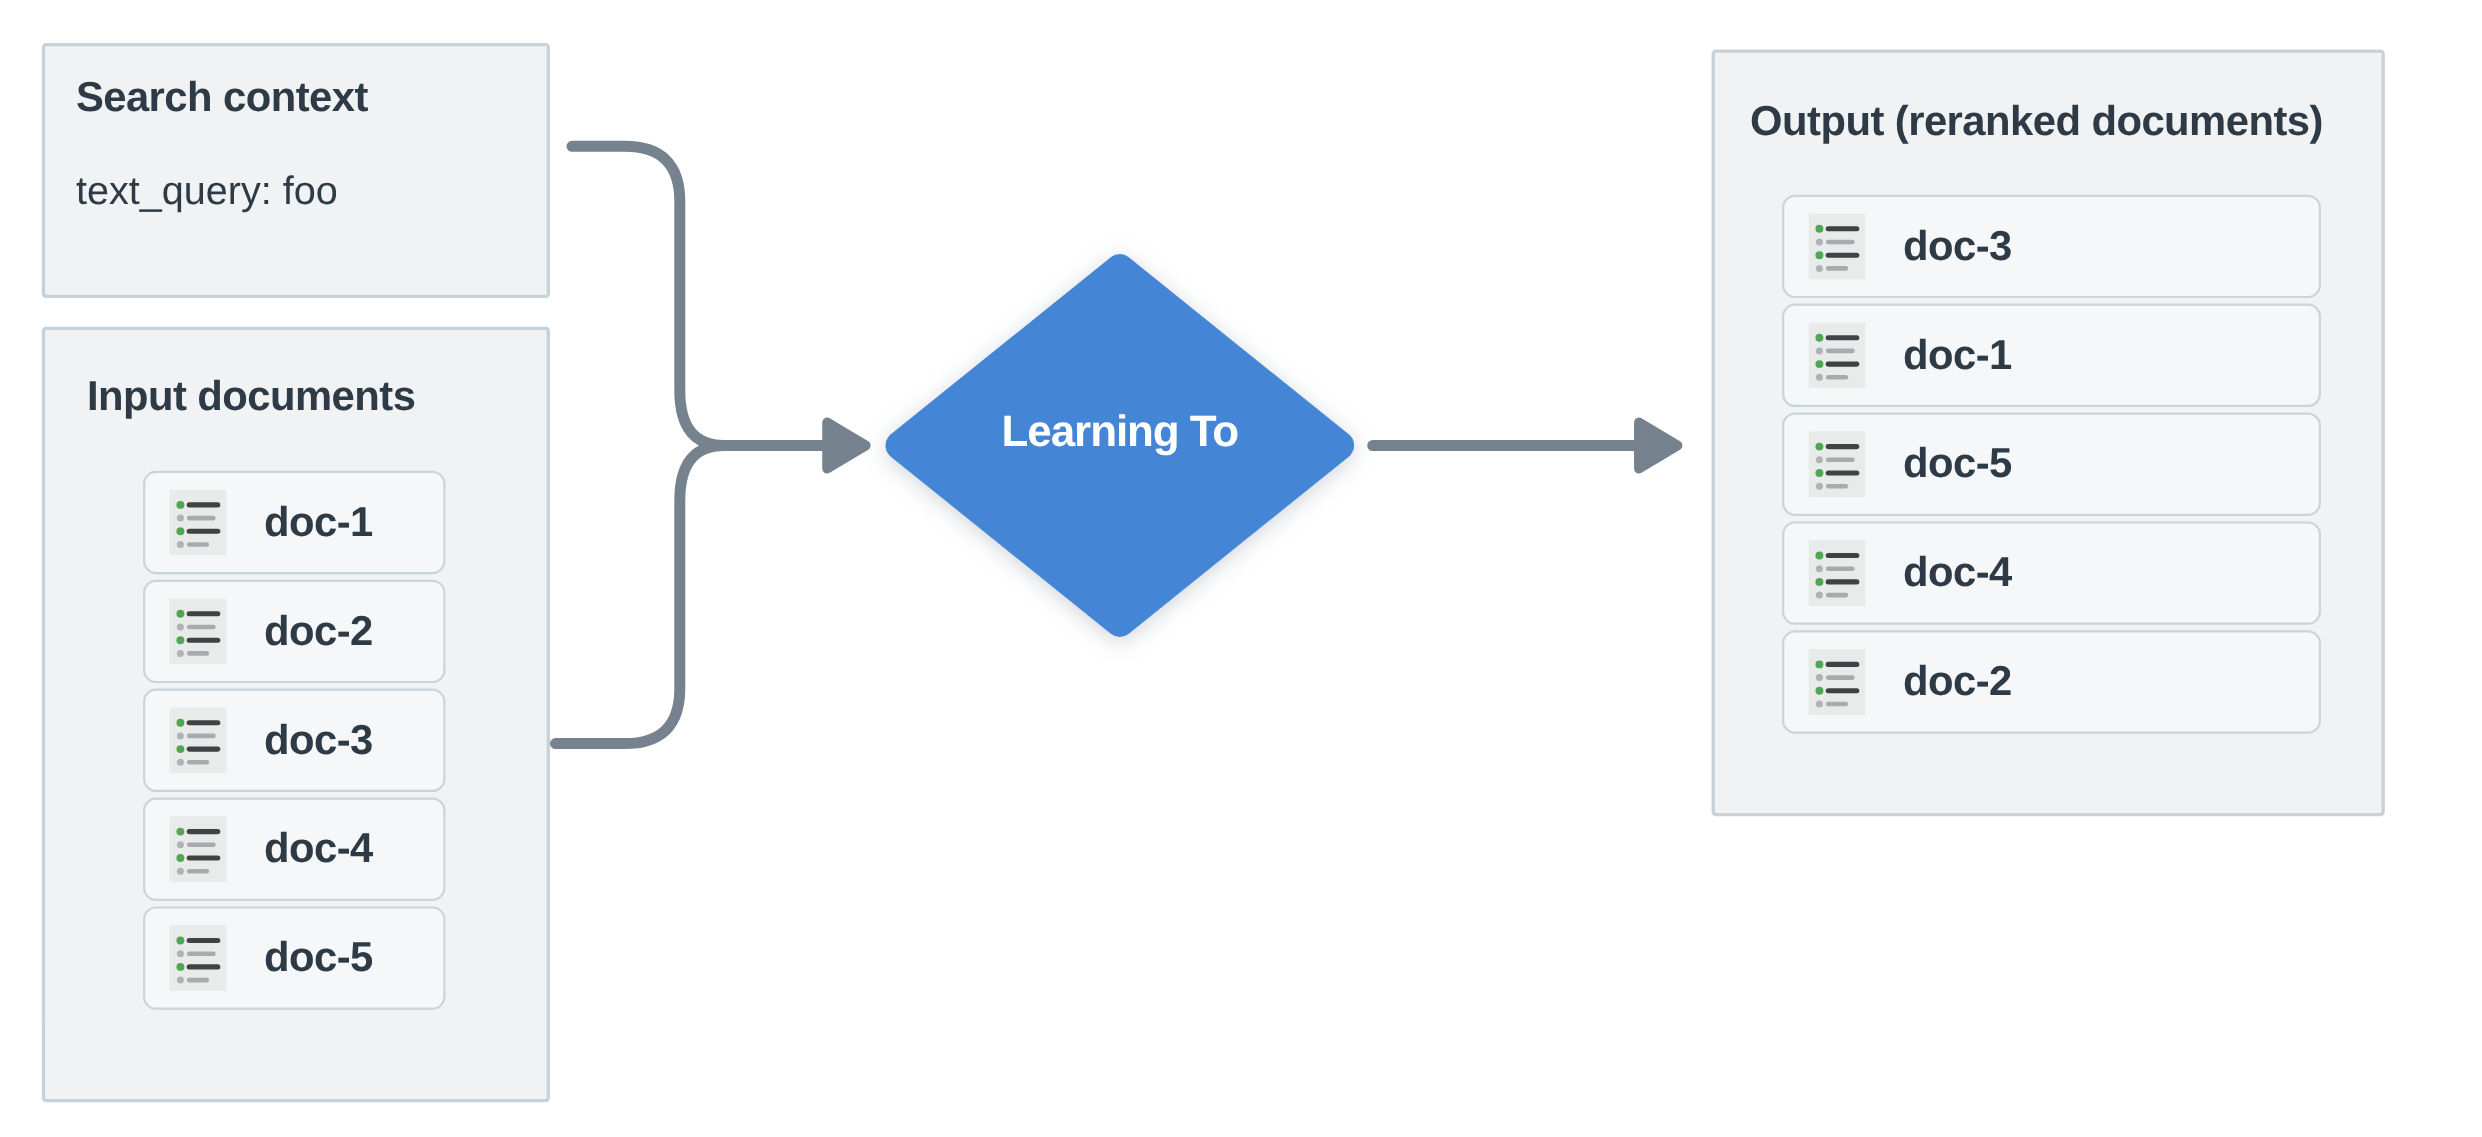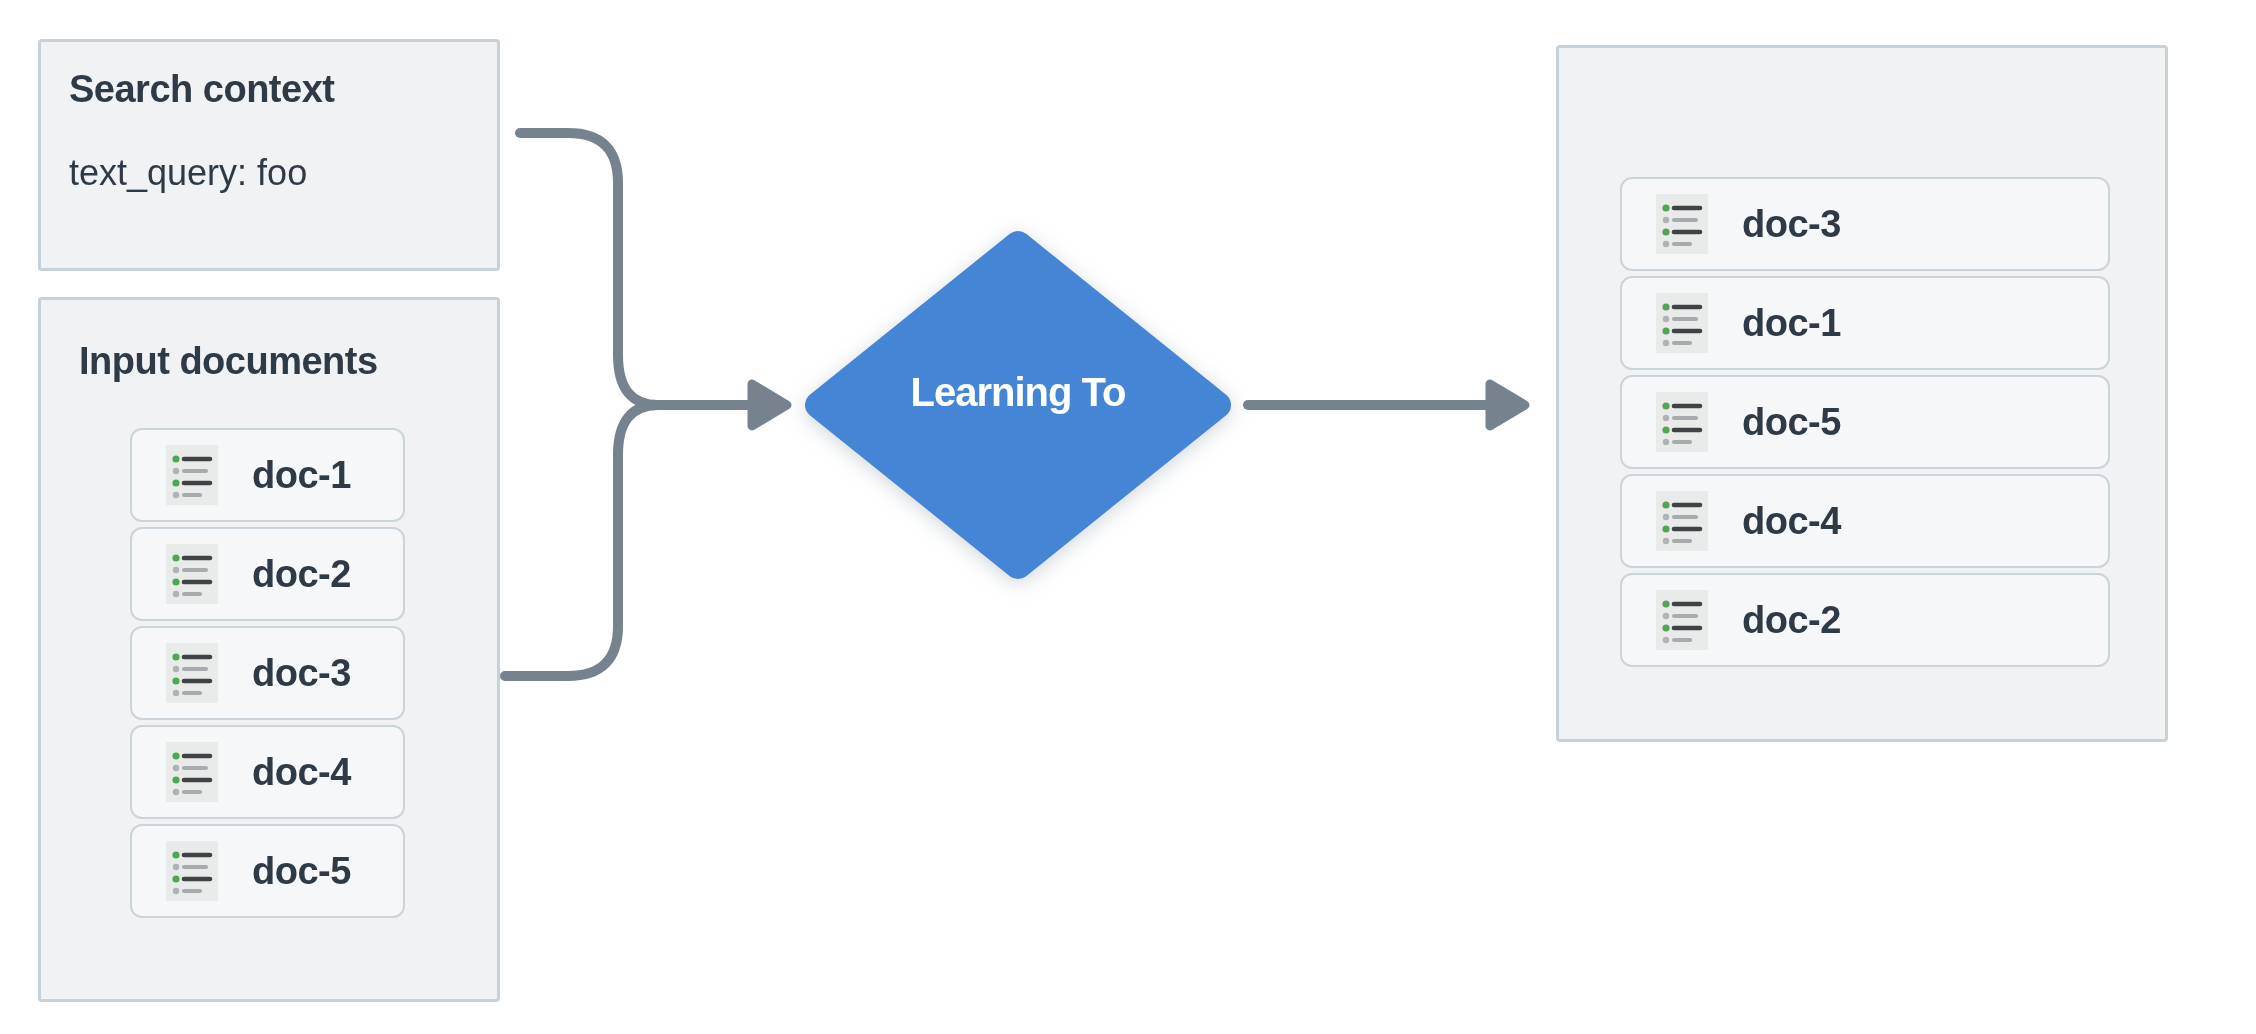--- a/index.html
+++ b/index.html
@@ -57,21 +57,21 @@
 
   .doc-card {
     box-sizing: border-box;
     height: 94px;
     margin-bottom: 5px;
     background: #f5f7f8;
     border: 2px solid #c9d4db;
     border-radius: 12px;
     display: flex;
     align-items: center;
-    padding-left: 34px;
+    padding-left: 22px;
   }
   .doc-card:last-child { margin-bottom: 0; }
 
   .doc-icon { width: 52px; height: 60px; flex: 0 0 auto; }
 
   .doc-label {
     color: #2e3b47;
     font-size: 38px;
     font-weight: bold;
     letter-spacing: -0.5px;
@@ -221,20 +221,21 @@
             <line x1="18" y1="38" x2="44" y2="38" stroke="#404346" stroke-width="4.6" stroke-linecap="round"></line>
             <circle cx="10" cy="50" r="3.2" fill="#b0b3b5"></circle>
             <line x1="18" y1="50" x2="34" y2="50" stroke="#a8abad" stroke-width="4.2" stroke-linecap="round"></line>
           </svg>
         <span class="doc-label">doc-5</span>
       </div>
     </div>
   </div>
 
   <div class="panel" id="output-panel">
+    <div class="panel-title" id="output-title">Output (reranked documents)</div>
 
     <div class="doc-stack" id="output-stack">
       <div class="doc-card">
         <svg class="doc-icon" viewBox="0 0 52 60">
             <rect width="52" height="60" fill="#e9eaea"></rect>
             <circle cx="10" cy="14" r="3.6" fill="#4fa653"></circle>
             <line x1="18" y1="14" x2="44" y2="14" stroke="#404346" stroke-width="4.6" stroke-linecap="round"></line>
             <circle cx="10" cy="26" r="3.2" fill="#b0b3b5"></circle>
             <line x1="18" y1="26" x2="40" y2="26" stroke="#a8abad" stroke-width="4.2" stroke-linecap="round"></line>
             <circle cx="10" cy="38" r="3.6" fill="#4fa653"></circle>

